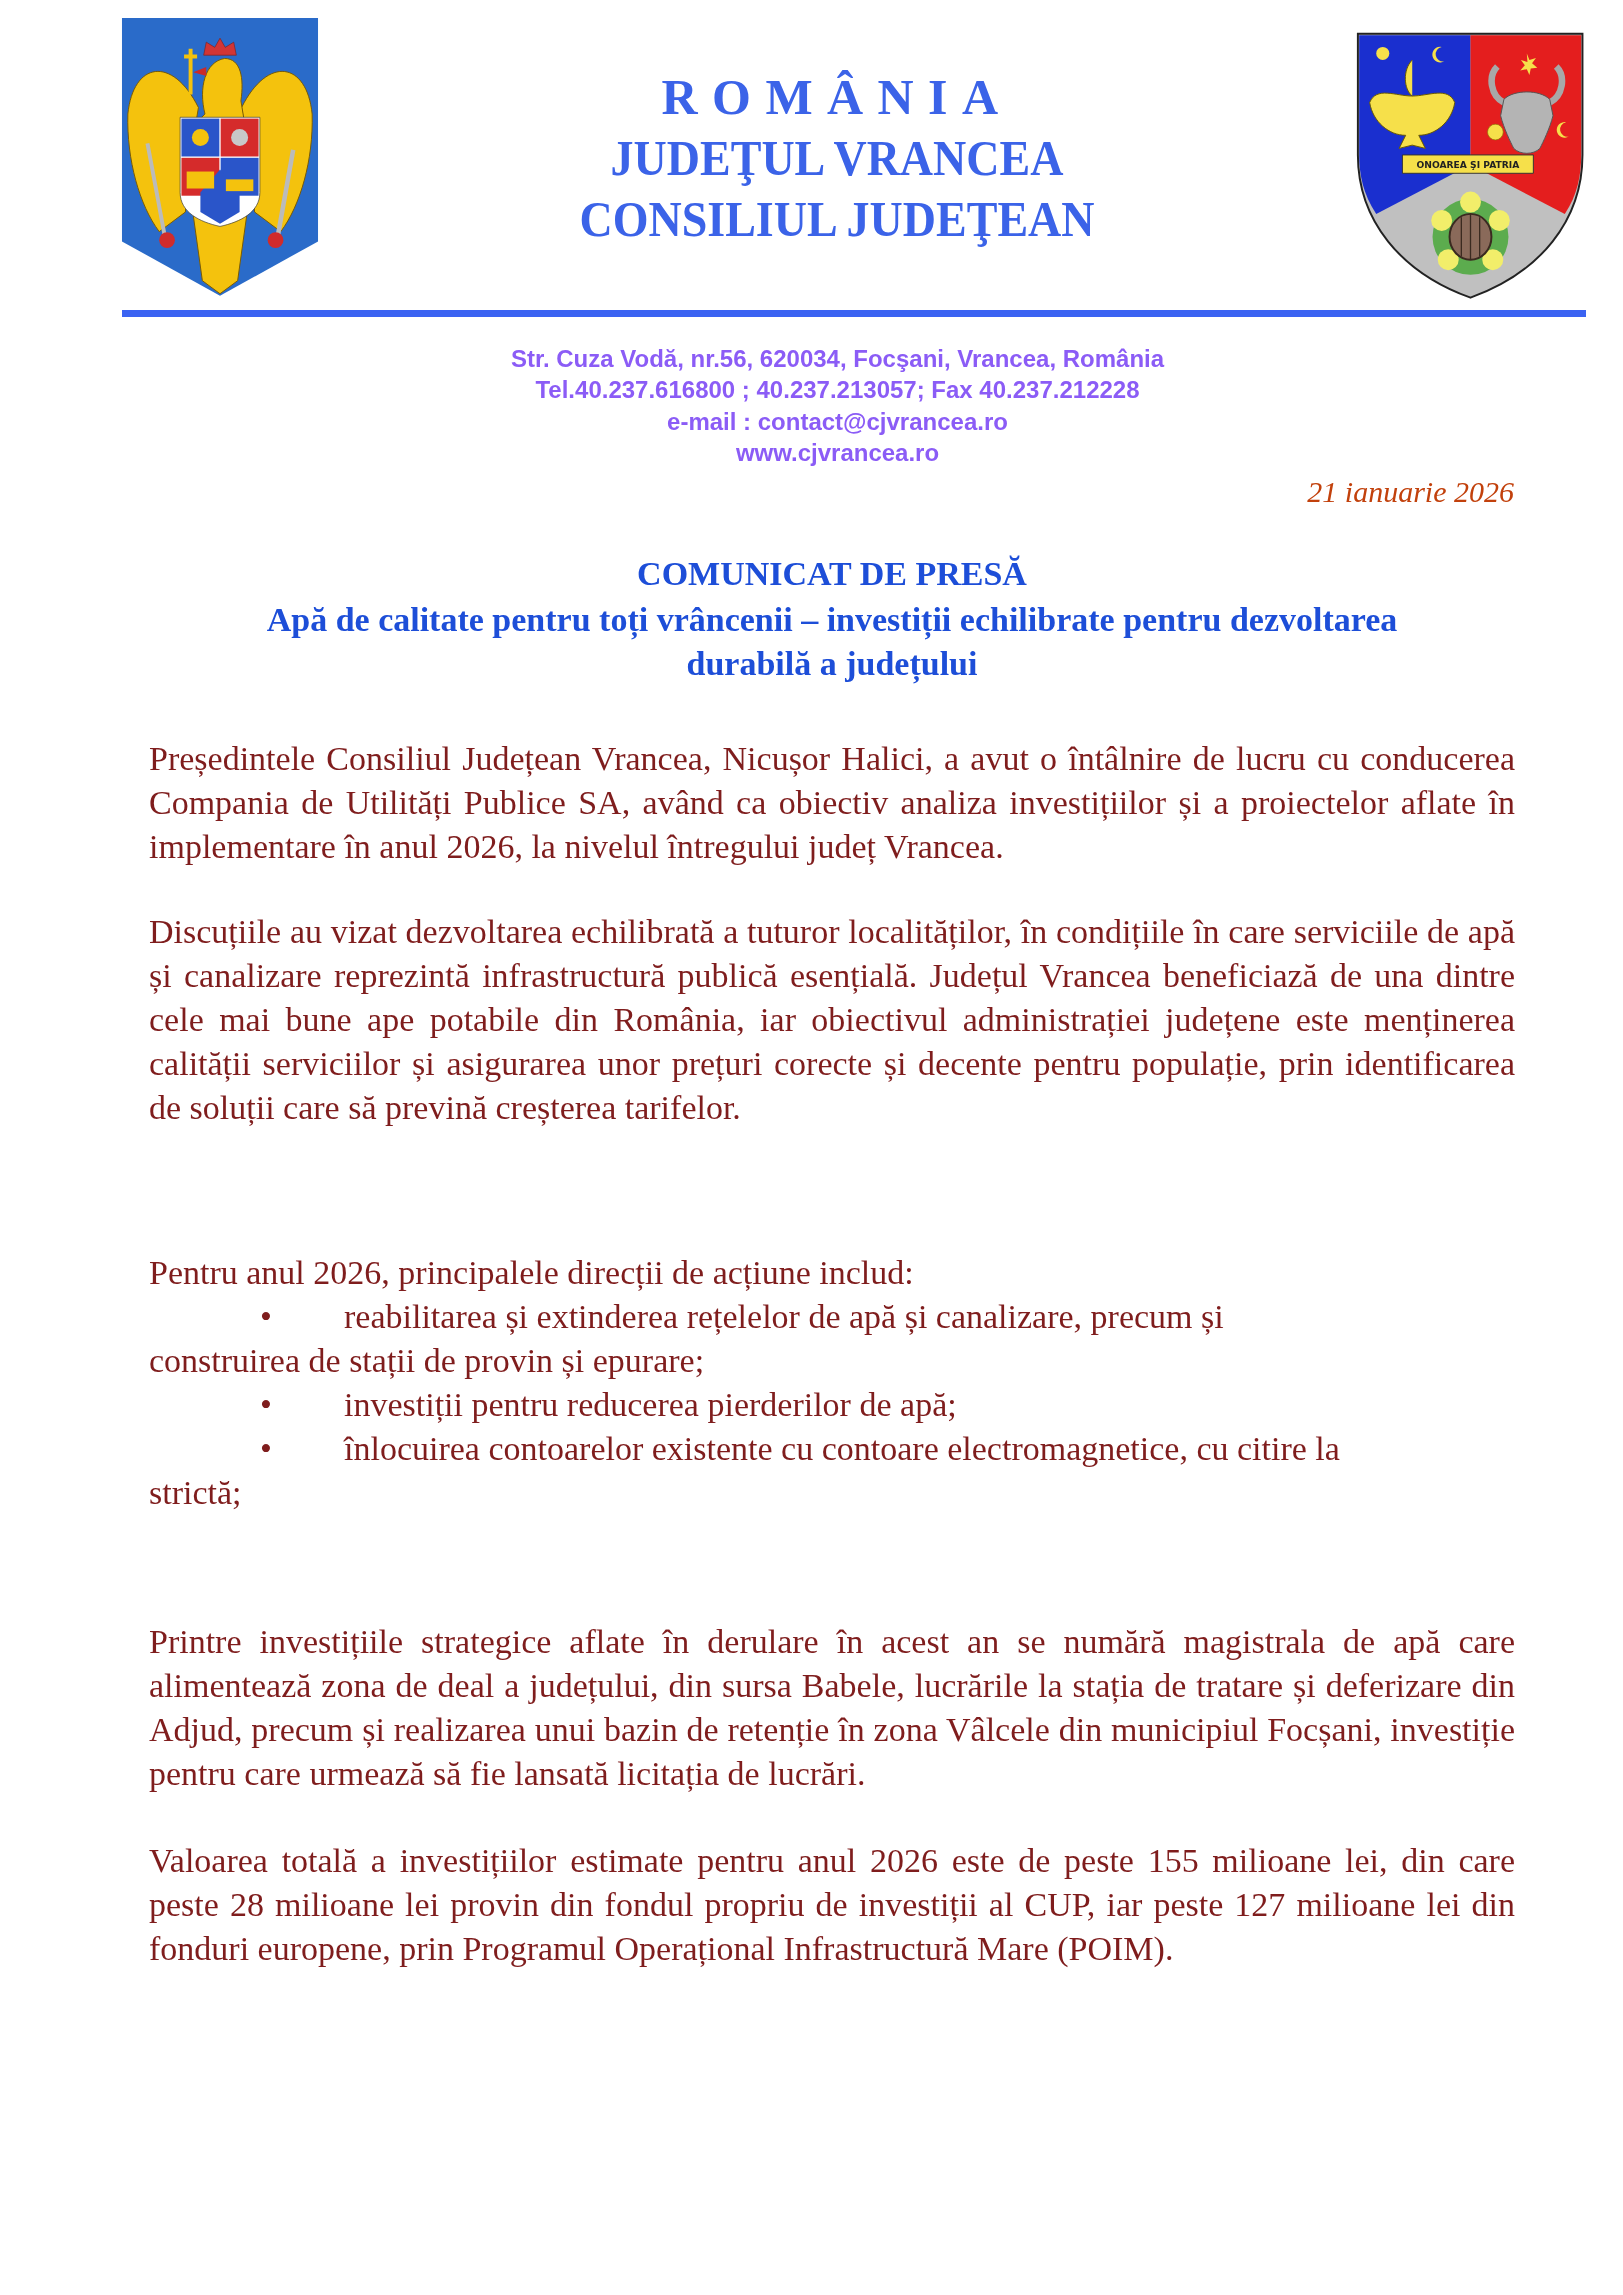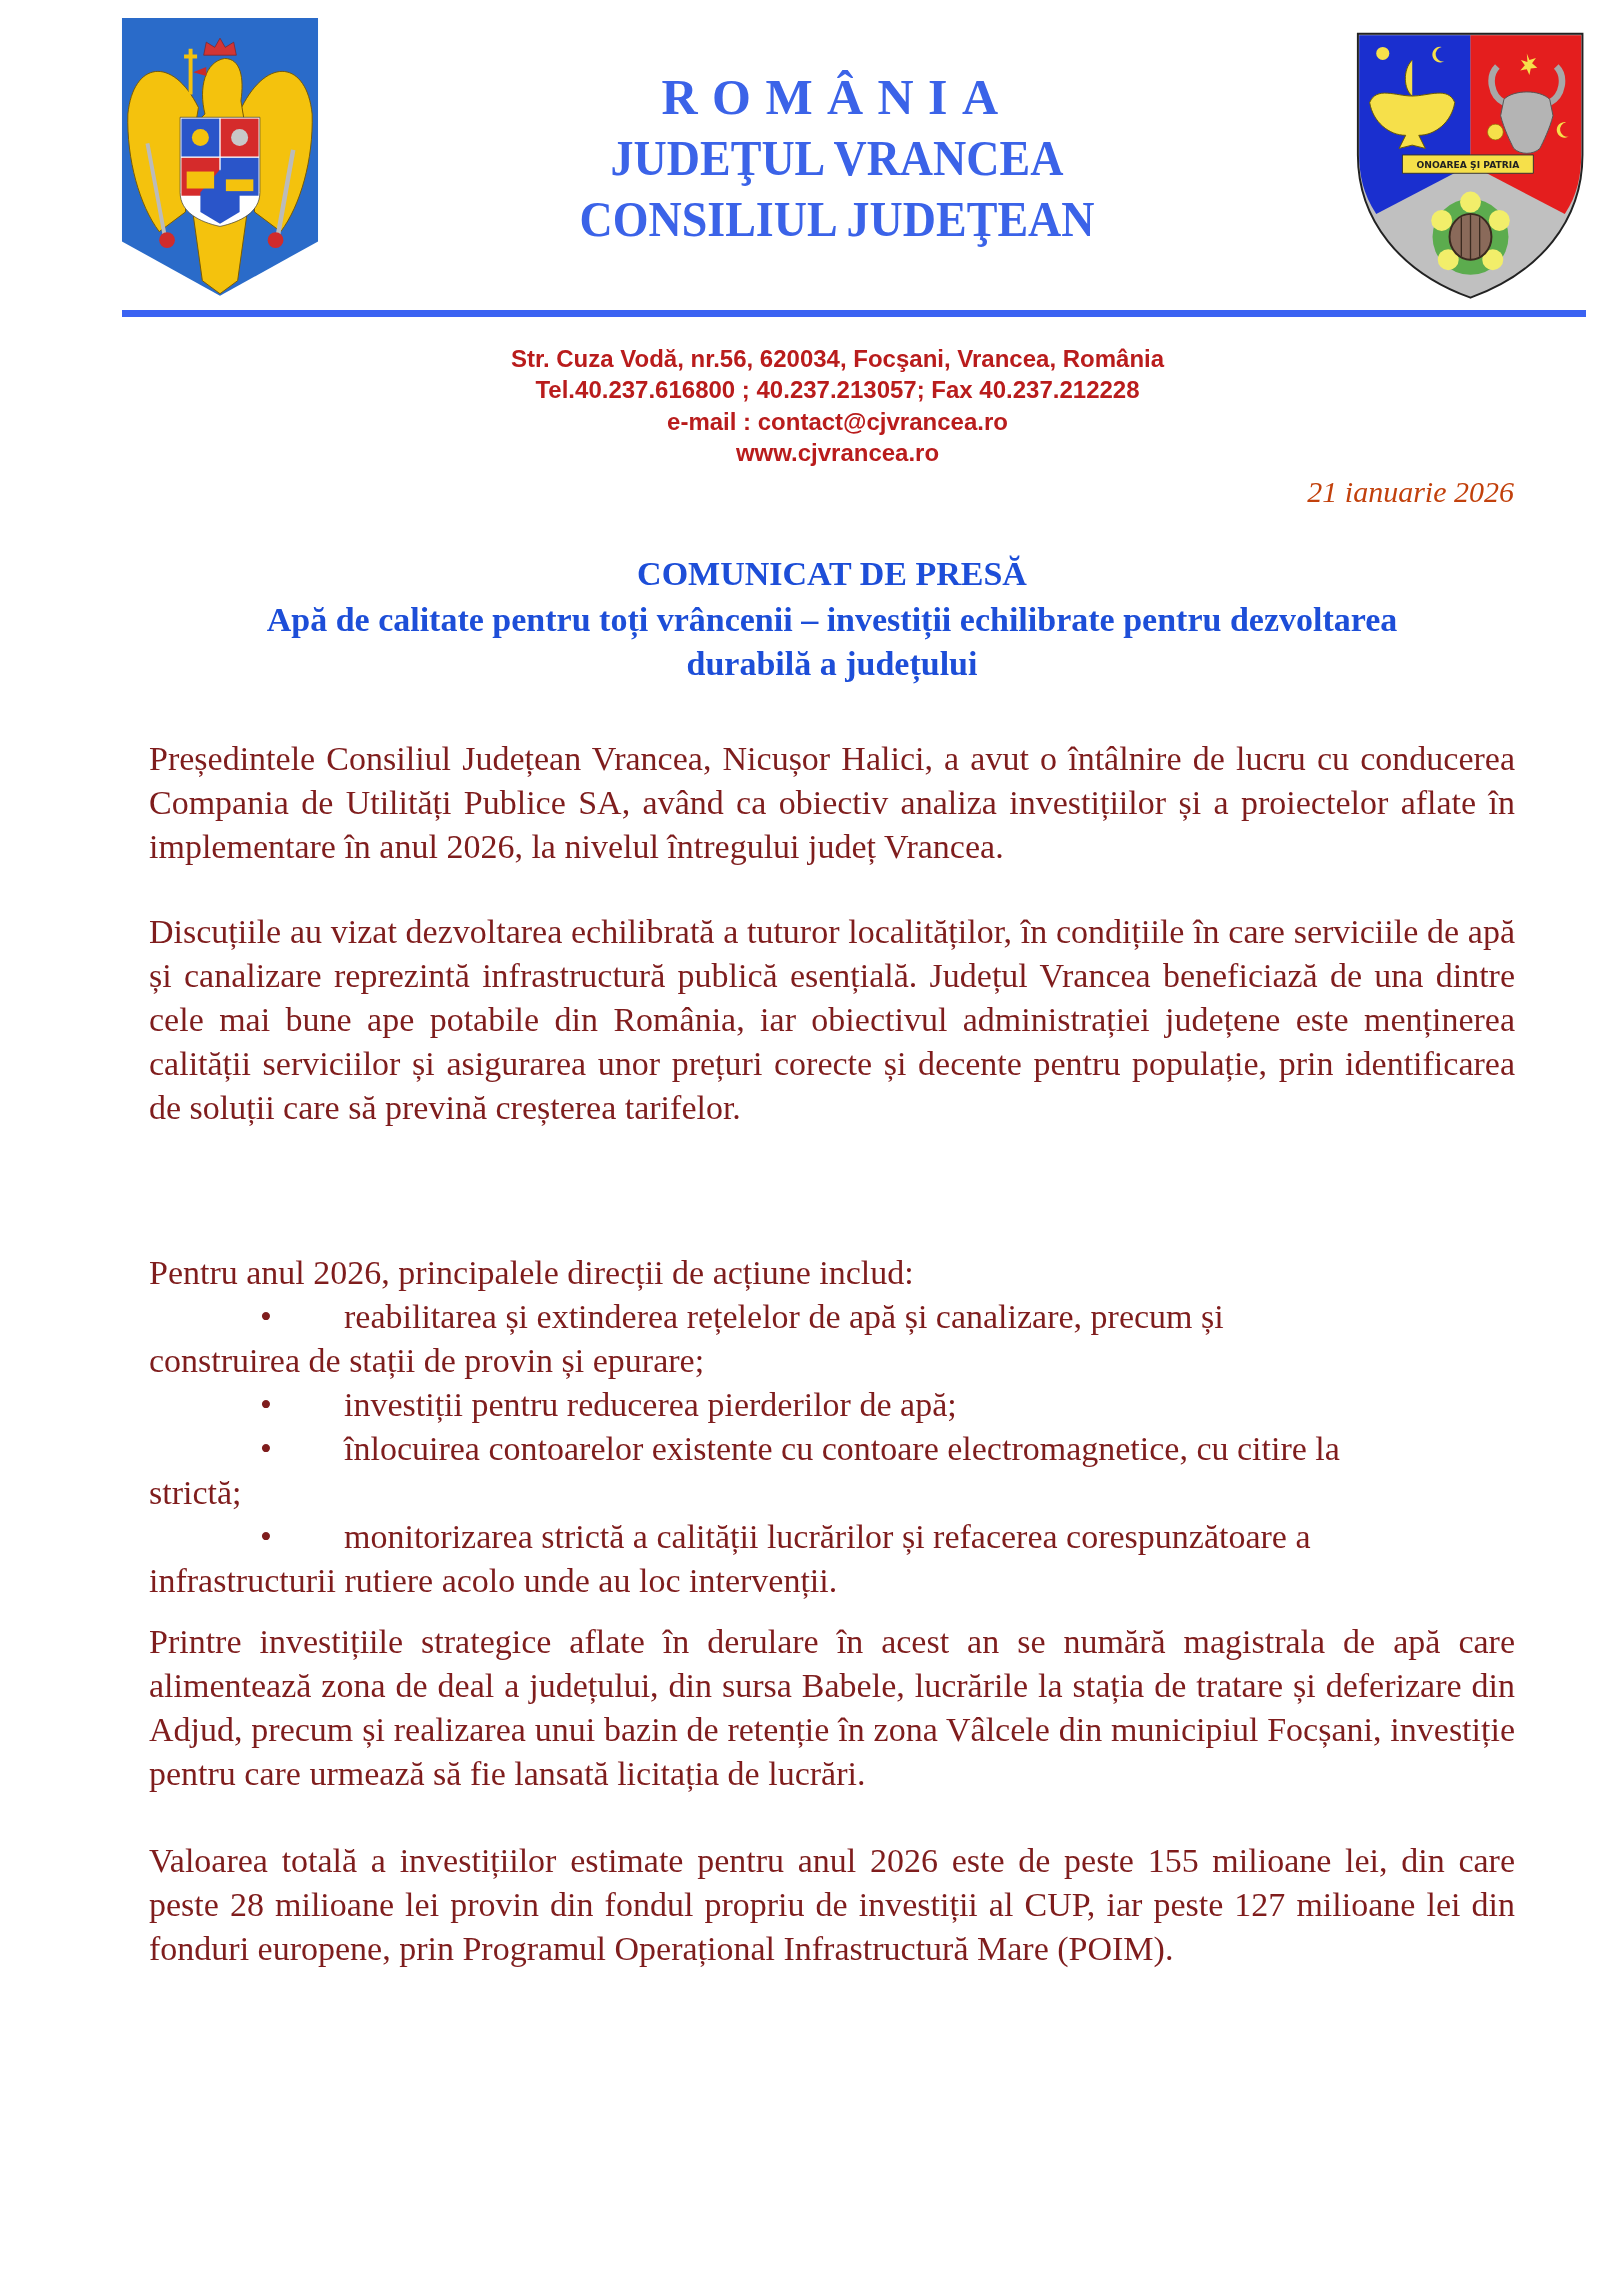--- a/index.html
+++ b/index.html
@@ -12,21 +12,21 @@
 
   .hdr { position: absolute; left: 366px; width: 942px; text-align: center;
          color: #3b63e8; font-family: "Liberation Serif", serif; font-weight: bold; margin: 0; }
   .hdr-country { top: 68px; font-size: 50px; letter-spacing: 14.4px; line-height: 59px; }
   .hdr-county  { top: 129px; font-size: 50px; line-height: 59px; transform: scaleX(0.92); }
   .hdr-council { top: 190px; font-size: 50px; line-height: 59px; transform: scaleX(0.92); }
 
   .rule { position: absolute; left: 122px; top: 310px; width: 1464px; height: 7.2px; background: #3b63f2; }
 
   .addr { position: absolute; left: 327px; width: 1021px; text-align: center; margin: 0;
-          color: #b91c1c; font-family: "Liberation Sans", sans-serif; font-weight: bold;
+          color: #8b5cf6; font-family: "Liberation Sans", sans-serif; font-weight: bold;
           font-size: 24px; line-height: 31px; }
   .addr-1 { top: 343px; }
   .addr-2 { top: 374px; }
   .addr-3 { top: 406px; }
   .addr-4 { top: 437px; }
 
   .date { position: absolute; right: 109px; top: 472px; margin: 0;
           font-family: "Liberation Serif", serif; font-style: italic; font-size: 30px; line-height: 39px; color: #c2410c; }
 
   .title { position: absolute; left: 149px; width: 1366px; text-align: center; margin: 0;
@@ -141,23 +141,19 @@
       <span class="bullet-line"><span class="bullet-dot"><span class="bullet-dot-inner">•</span></span><span>reabilitarea și extinderea rețelelor de apă și canalizare, precum și</span></span>
       <span class="cont">construirea de stații de provin și epurare;</span>
     </div>
     <div>
       <span class="bullet-line"><span class="bullet-dot"><span class="bullet-dot-inner">•</span></span><span>investiții pentru reducerea pierderilor de apă;</span></span>
     </div>
     <div>
       <span class="bullet-line"><span class="bullet-dot"><span class="bullet-dot-inner">•</span></span><span>înlocuirea contoarelor existente cu contoare electromagnetice, cu citire la</span></span>
       <span class="cont">strictă;</span>
     </div>
-    <div>
-      <span class="bullet-line"><span class="bullet-dot"><span class="bullet-dot-inner">•</span></span><span>monitorizarea strictă a calității lucrărilor și refacerea corespunzătoare a</span></span>
-      <span class="cont">infrastructurii rutiere acolo unde au loc intervenții.</span>
-    </div>
   </div>
 
   <p class="body justify p4">Printre investițiile strategice aflate în derulare în acest an se numără magistrala de apă care alimentează zona de deal a județului, din sursa Babele, lucrările la stația de tratare și deferizare din Adjud, precum și realizarea unui bazin de retenție în zona Vâlcele din municipiul Focșani, investiție pentru care urmează să fie lansată licitația de lucrări.</p>
   <p class="body justify p5">Valoarea totală a investițiilor estimate pentru anul 2026 este de peste 155 milioane lei, din care peste 28 milioane lei provin din fondul propriu de investiții al CUP, iar peste 127 milioane lei din fonduri europene, prin Programul Operațional Infrastructură Mare (POIM).</p>
 
 </div>
 
 
 </body></html>

